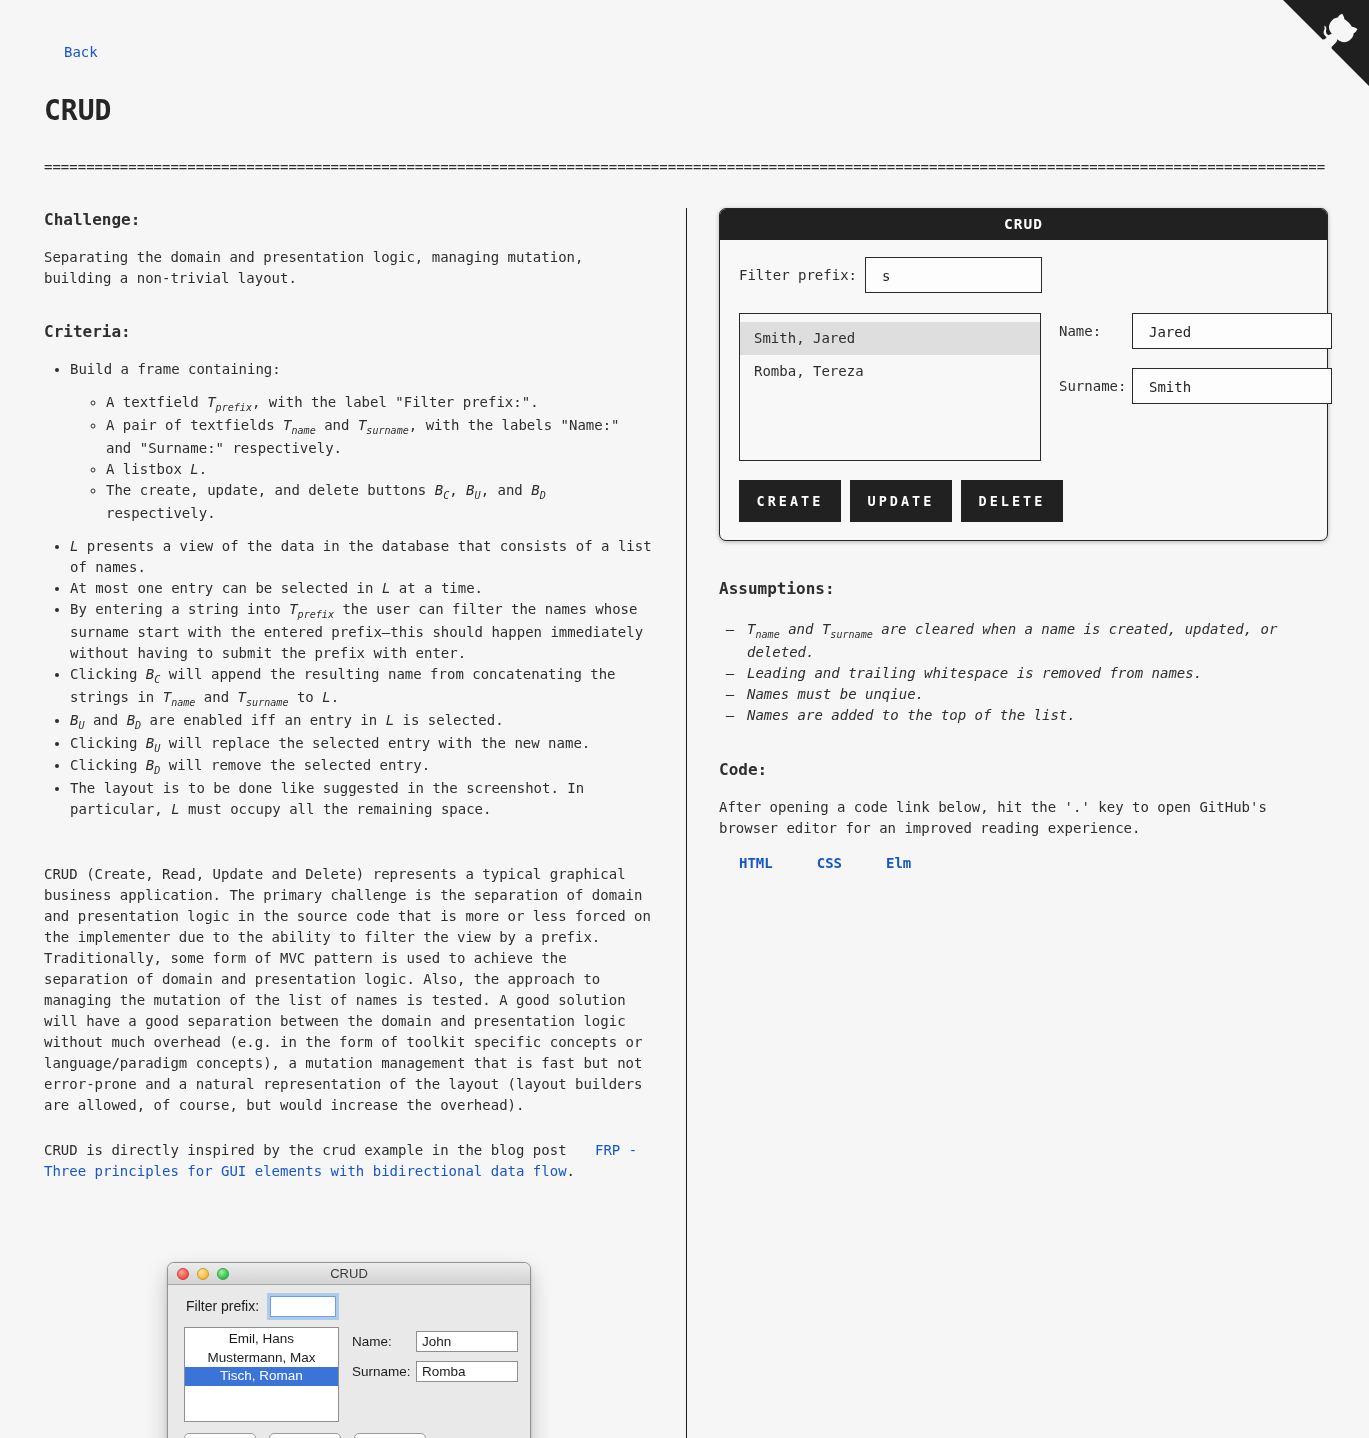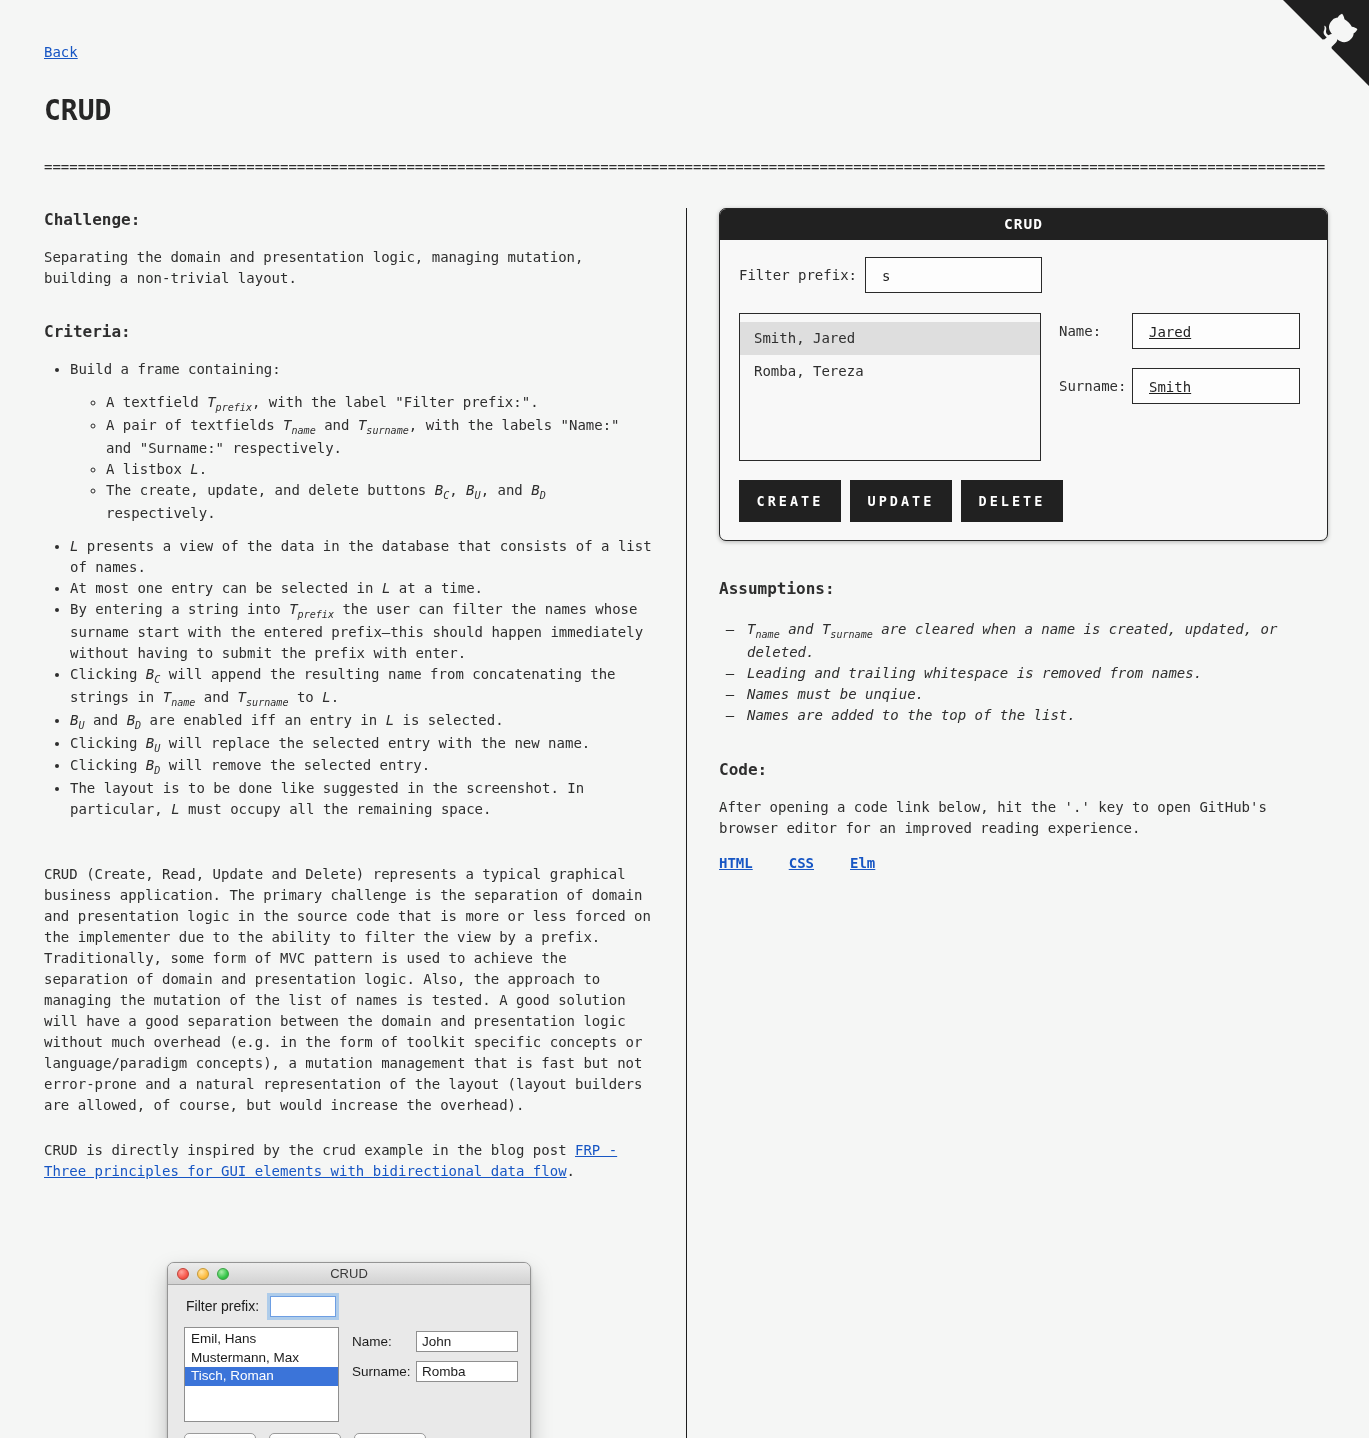--- a/index.html
+++ b/index.html
@@ -11,22 +11,22 @@
     font-size: 14px;
     line-height: 1.5;
     color: #2e2e2e;
     position: relative;
     overflow-x: hidden;
   }
   .page { padding: 42px 44px 46px 44px; }
 
   a.lnk, .back, .code-link {
     color: var(--accent, #1756c4);
-    text-decoration: underline;
     cursor: pointer;
+    margin-left: 20px;
   }
 
   
   .gh-corner { position: absolute; top: 0; right: 0; width: 86px; height: 86px; }
   .gh-corner svg { display: block; }
 
   .back { display: inline-block; font-size: 14px; }
 
   h1.page-title { font-size: 28px; font-weight: bold; color: #262626; margin: 32px 0 0 0; line-height: 1.15; }
 
@@ -93,21 +93,21 @@
     border: 1px solid #2a2a2a;
     padding-top: 8px;
     overflow: hidden;
     flex: none;
   }
   .demo-row { height: 33px; line-height: 33px; padding: 0 14px; cursor: default; }
   .demo-row.selected { background: #dedede; }
   .demo-fields { margin-left: 18px; flex: 1; padding-top: 0; }
   .demo-field { display: flex; align-items: center; margin-bottom: 19px; }
   .demo-field label { width: 73px; flex: none; }
-  .demo-field input { width: 168px; text-decoration: underline; }
+  .demo-field input { width: 200px; }
   .demo-buttons { display: flex; gap: 9px; margin-top: 19px; }
   .demo-btn {
     width: 102px; height: 42px;
     background: var(--dark, #242424);
     color: #fff;
     border: none;
     font: inherit;
     font-size: 13.5px;
     font-weight: bold;
     letter-spacing: 3px;
@@ -118,21 +118,21 @@
   ul.assumptions { list-style: none; margin: 18px 0 32px 0; padding: 0; }
   ul.assumptions li {
     position: relative;
     padding-left: 28px;
     font-style: italic;
     margin: 0;
   }
   ul.assumptions li::before { content: "—"; position: absolute; left: 7px; top: 0; }
 
   p.code-text { margin: 0 0 14px 0; }
-  .code-links { display: flex; gap: 36px; }
+  .code-links { display: flex; gap: 24px; }
   .code-link { font-weight: bold; }
 
   
   .mac {
     width: 364px;
     margin: 80px auto 0 auto;
     border: 1px solid #949494;
     border-radius: 7px;
     background: #e9e9e9;
     box-shadow: 0 10px 22px rgba(0,0,0,.22), 0 1px 3px rgba(0,0,0,.18);
@@ -166,20 +166,21 @@
   }
   .mac-filter { width: 66px; border-color: #6d9ee3; box-shadow: 0 0 0 3px rgba(125,180,235,.55); }
   .mac-main { display: flex; }
   .mac-list {
     width: 155px; height: 95px;
     background: #fff;
     border: 1px solid #8f8f8f;
     padding: 2px 0 0 0;
     overflow: hidden;
     flex: none;
+    text-align: center;
   }
   .mac-row { padding: 0 6px; line-height: 18.5px; white-space: nowrap; }
   .mac-row.selected { background: var(--selection, #3b74d9); color: #fff; }
   .mac-fields { margin-left: 13px; padding-top: 4px; }
   .mac-field { display: flex; align-items: center; margin-bottom: 9px; }
   .mac-field label { width: 64px; }
   .mac-field input { width: 102px; }
   .mac-buttons { display: flex; gap: 13px; margin-top: 11px; }
   .mac-btn {
     border: 1px solid #9b9b9b;

